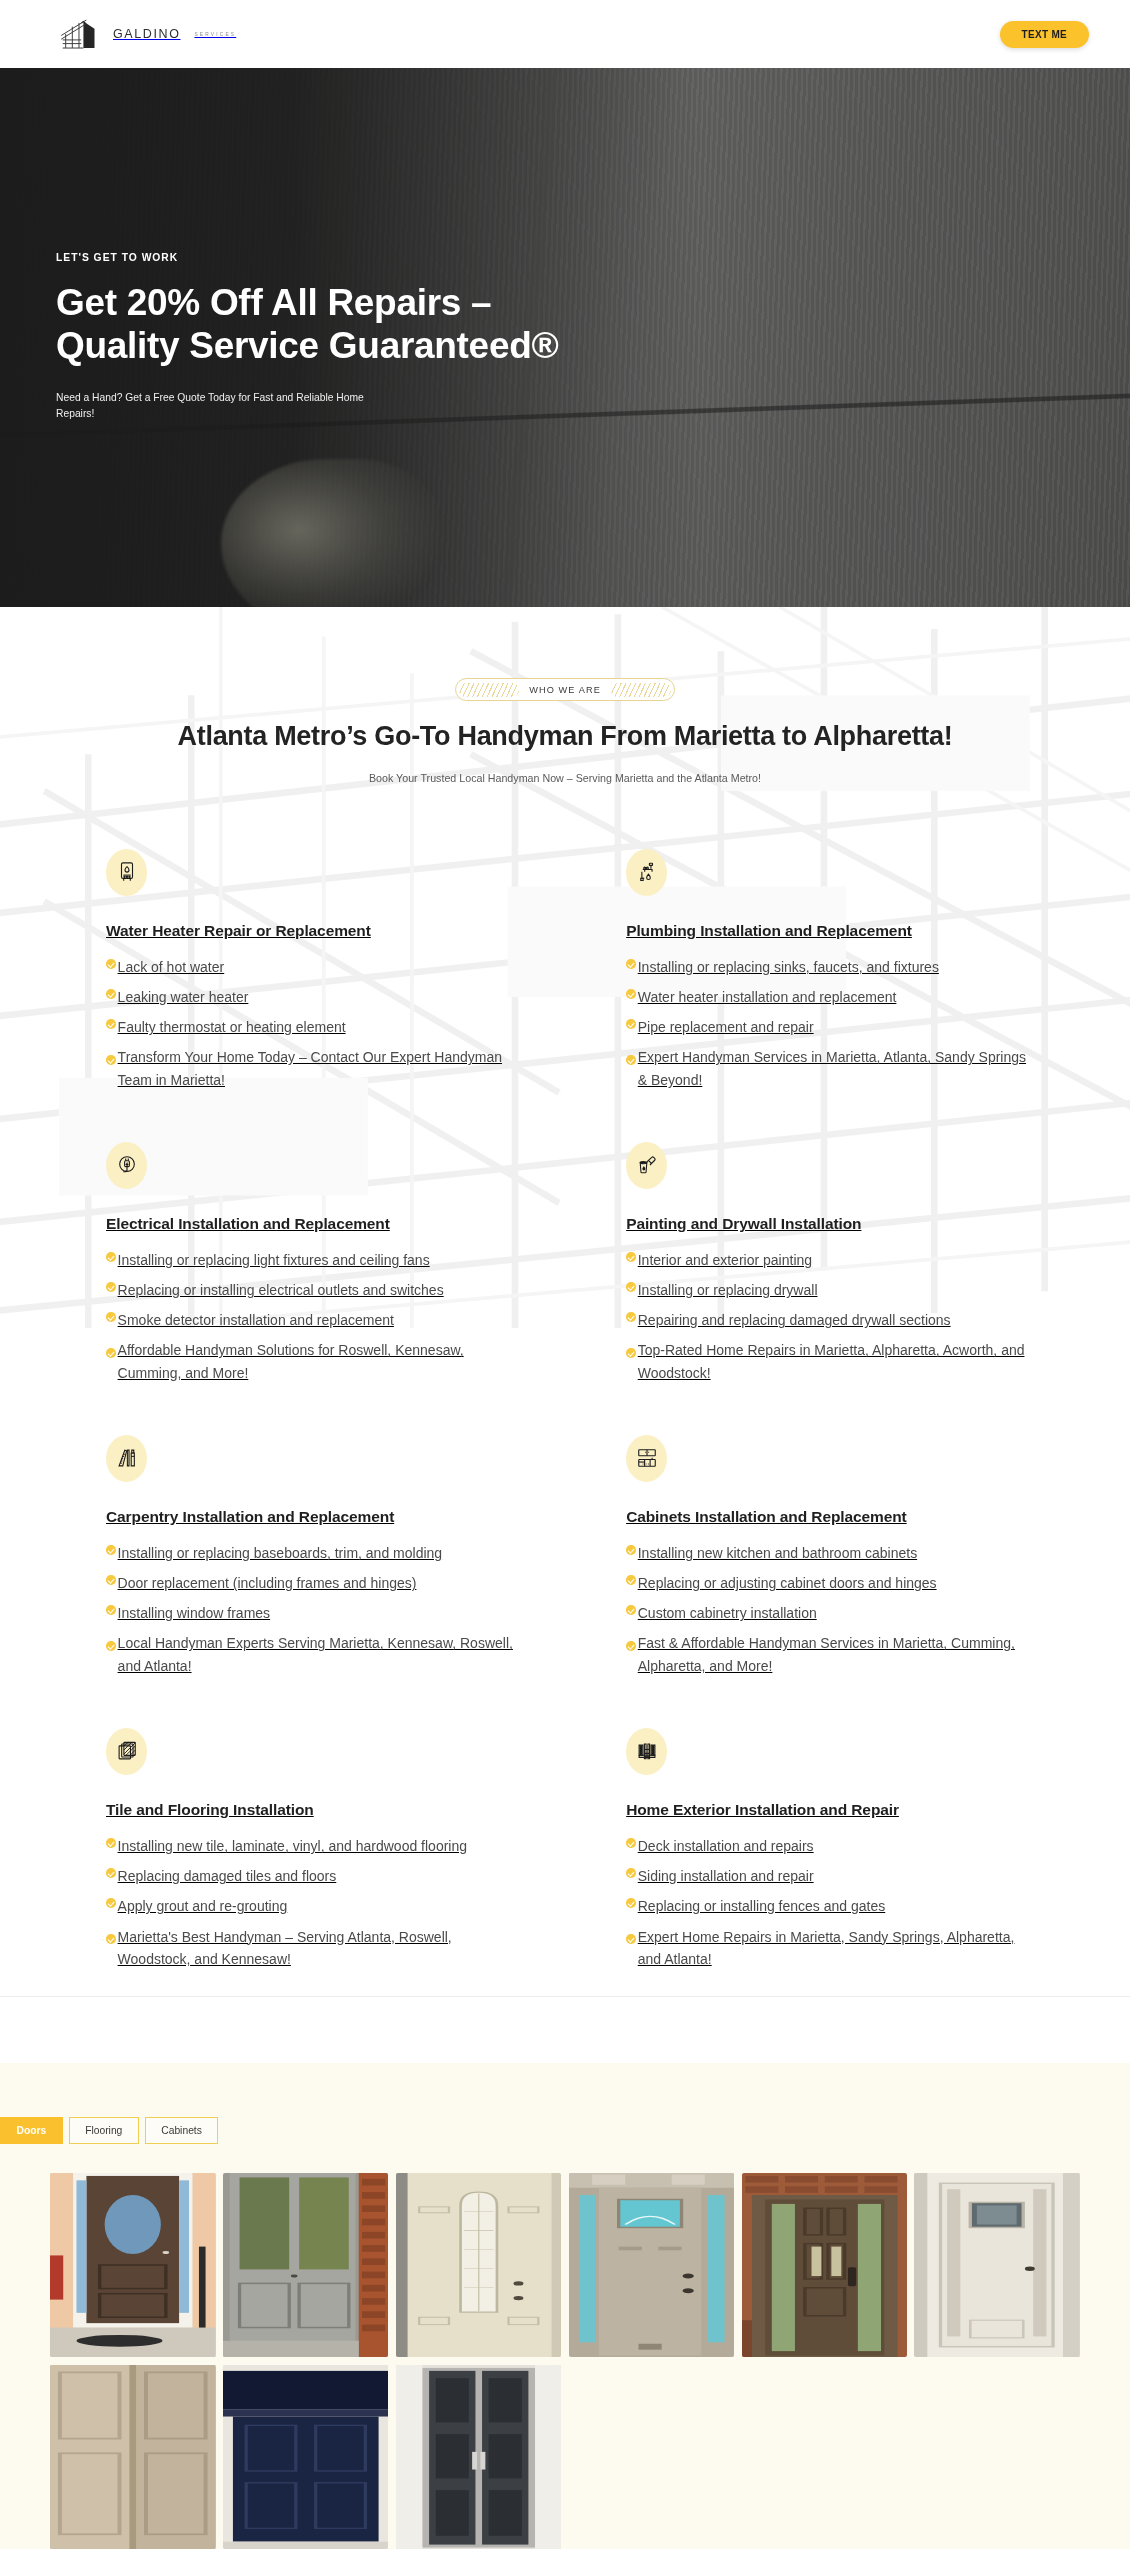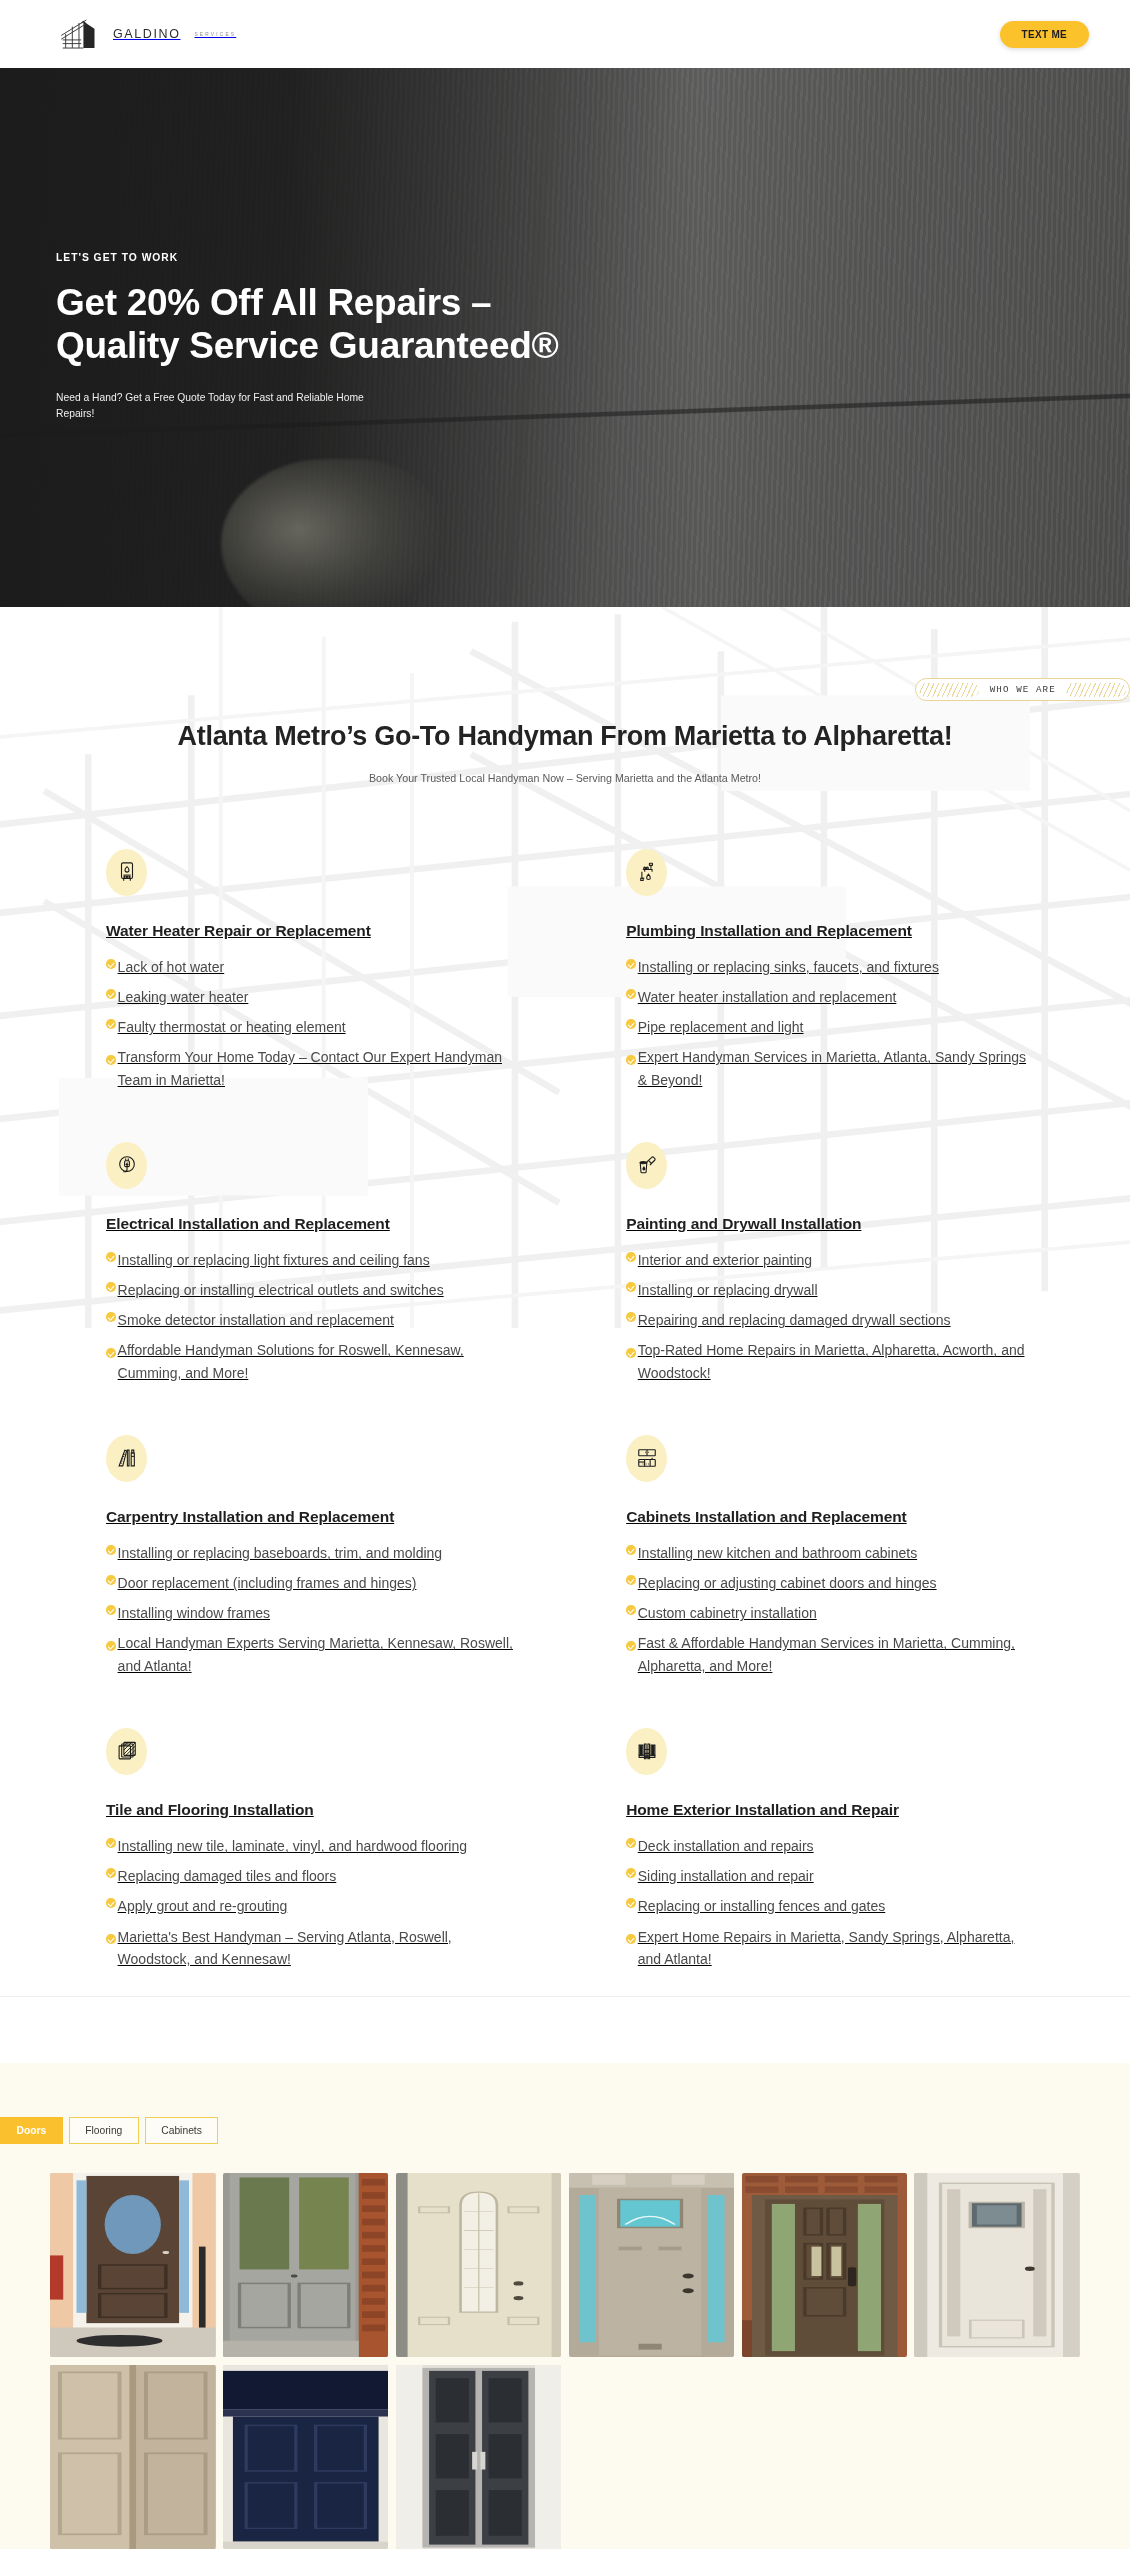--- a/index.html
+++ b/index.html
@@ -125,21 +125,21 @@
     padding: 71px 0 66px;
     overflow: hidden;
   }
   .blueprint {
     position: absolute; inset: 0;
     opacity: .9;
     pointer-events: none;
   }
   .services-inner { position: relative; z-index: 3; }
 
-  .badge-row { display: flex; justify-content: flex-end; font-family: Liberation Mono, monospace; }
+  .badge-row { display: flex; justify-content: center; }
   .who-badge {
     border: 0.7px solid #E8D492;
     border-radius: 14.7px;
     height: 23px;
     padding: 0 2.9px;
     display: inline-flex;
     align-items: center;
     background: #ffffff;
     overflow: hidden;
   }
@@ -421,21 +421,21 @@
           <li>
               <span class="chk"></span>
               <span>Installing or replacing sinks, faucets, and fixtures</span>
             </li>
           <li>
               <span class="chk"></span>
               <span>Water heater installation and replacement</span>
             </li>
           <li>
               <span class="chk"></span>
-              <span>Pipe replacement and light</span>
+              <span>Pipe replacement and repair</span>
             </li>
           <li class="multiline">
               <span class="chk"></span>
               <span>Expert Handyman Services in Marietta, Atlanta, Sandy Springs &amp; Beyond!</span>
             </li>
         </ul>
       </article>
 
       <article class="svc-card">
         <div class="svc-icon-badge">

